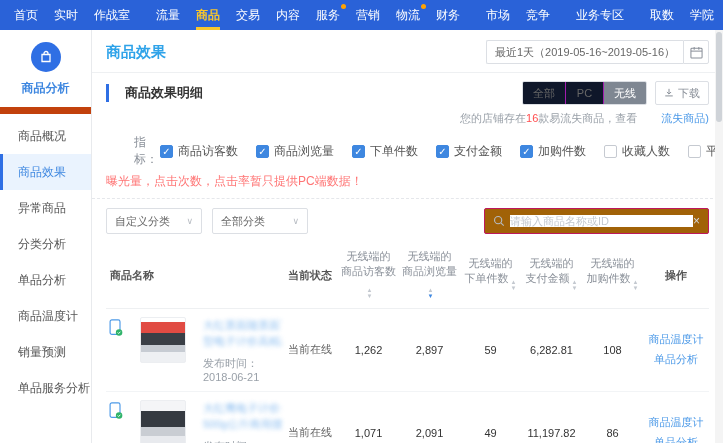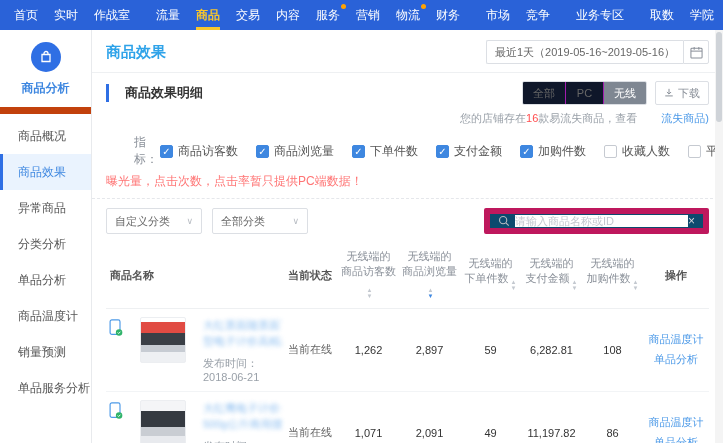--- a/index.html
+++ b/index.html
@@ -48,21 +48,21 @@
   .filter-row { display:flex; align-items:center; padding:8px 14px 0; flex-wrap:nowrap; }
   .filter-label { color:#8a9099; margin-right:2px;margin-left:28px; }
   .cb { display:flex; align-items:center; margin-right:18px; cursor:pointer; color:#555; white-space:nowrap; }
   .cb .box { width:13px; height:13px; border:1px solid #c6cad1; border-radius:2px; margin-right:5px; display:flex; align-items:center; justify-content:center; font-size:10px; color:#fff; background:#fff; }
   .cb.checked .box { background:#3e87e0; border-color:#3e87e0; }
   .warn { color:#ff7575; font-size:12px; padding:5px 14px 8px; border-bottom:1px dashed #e5e7eb; }
 
   .ctrl-row { display:flex; align-items:center; padding:9px 14px; }
   .select { width:96px; height:26px; border:1px solid #dcdfe4; border-radius:2px; display:flex; align-items:center; justify-content:space-between; padding:0 8px; color:#666; cursor:pointer; margin-right:10px; background:#fff; font-size:11px; }
   .select .car { color:#b6bbc2; font-size:9px; }
-  .search { margin-left:auto; width:225px; height:26px; border:6px solid #be185d; border-radius:2px; display:flex; align-items:center; padding:0 8px; background:#0c4a6e; }
+  .search { margin-left:auto; width:225px; height:26px; border:1px solid #be185d; border-radius:2px; display:flex; align-items:center; padding:0 8px; background:#a16207; }
   .search input { border:none; outline:none; flex:1; font-size:11px; color:#666; min-width:0; font-family:inherit; }
   .search input::placeholder { color:#c3c8cf; }
   .search .clr { color:#d3d7dc; cursor:pointer; font-size:12px; }
 
   
   .tbl { flex:1; padding:0 14px; }
   .thead { display:flex; align-items:center; border-bottom:1px solid #eef0f2; padding:6px 0; }
   .th { color:#555; font-weight:bold; text-align:center; font-size:11px; }
   .th.metric { font-weight:normal; color:#8a9099; line-height:1.35; cursor:pointer; }
   .col-name { flex:1; min-width:0; text-align:left; padding-left:4px; }

